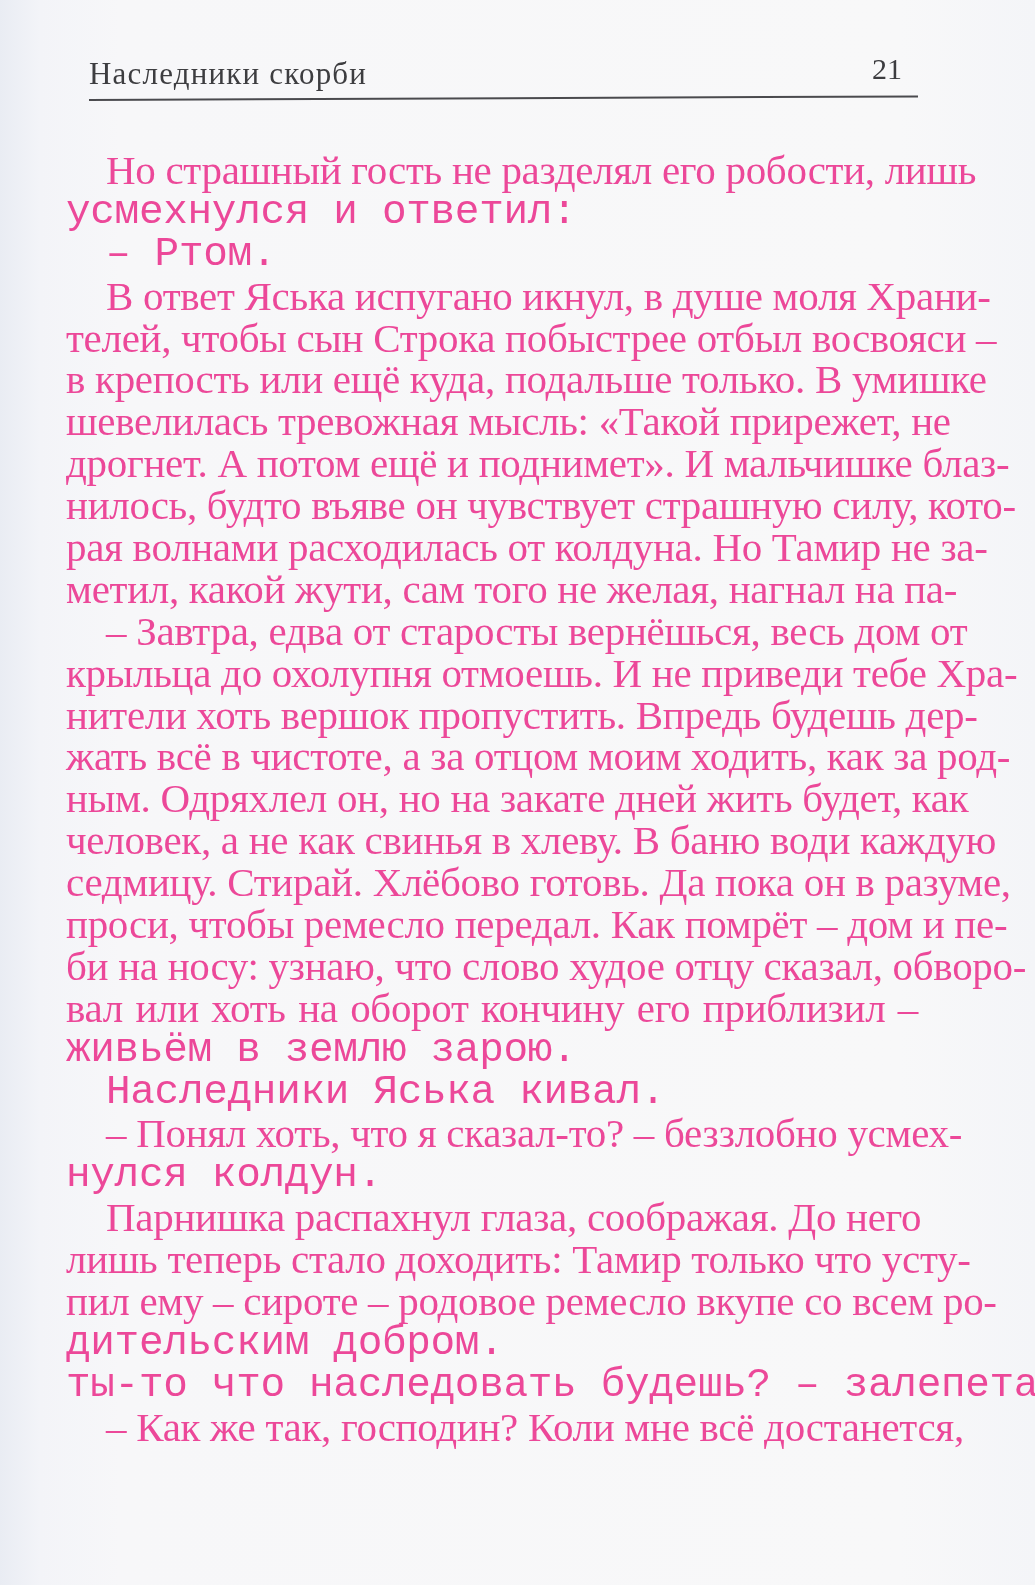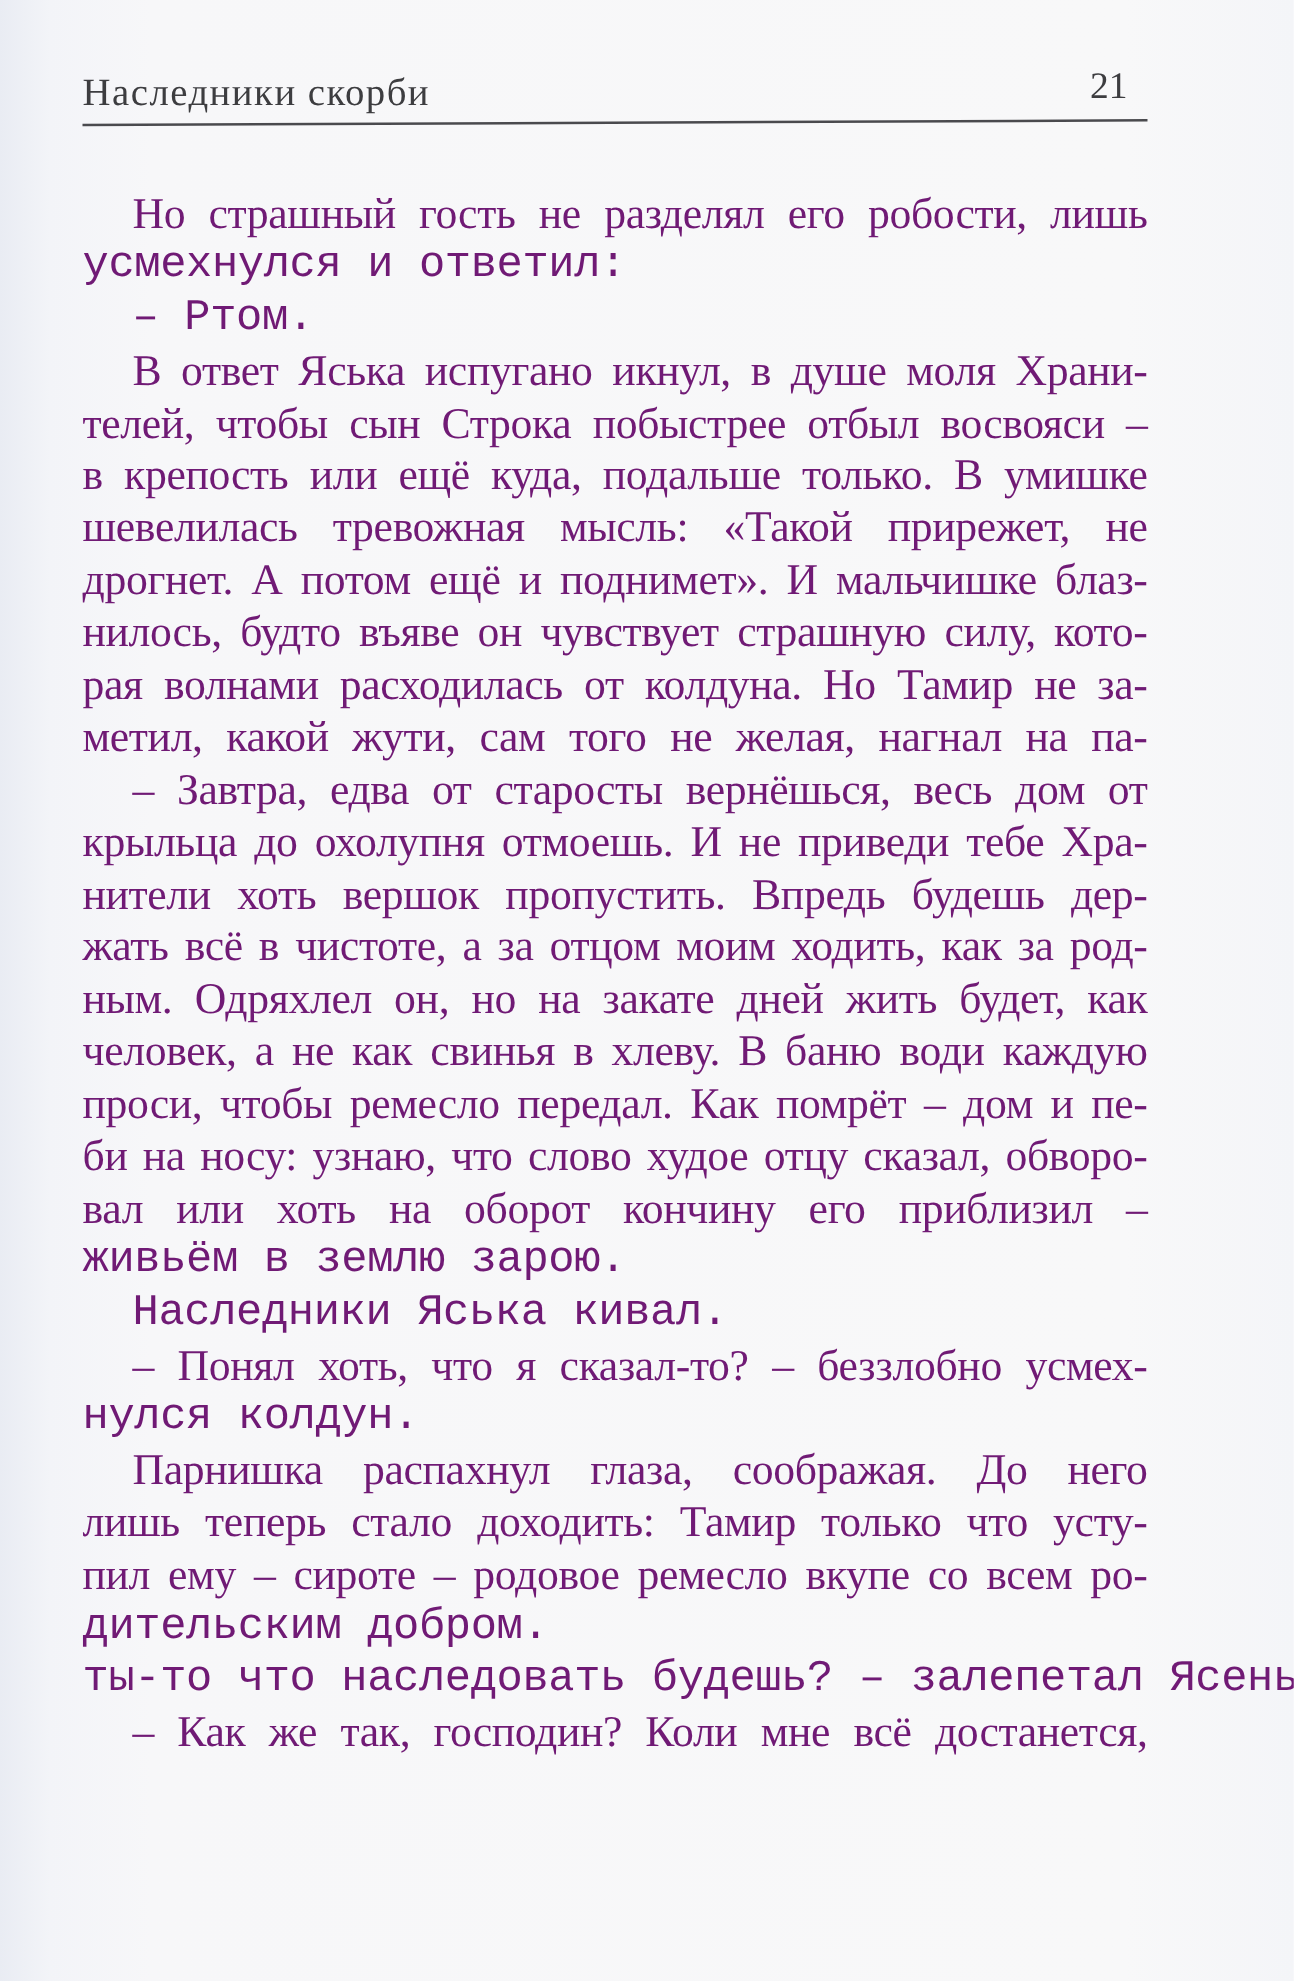--- a/index.html
+++ b/index.html
@@ -17,20 +17,21 @@
   }
   .page {
     position: absolute;
     left: 66px;
     top: 50px;
     width: 852px;
   }
   .running-head {
     position: relative;
     height: 52px;
+    margin-left: 23px;
   }
   .running-title {
     position: absolute;
     left: 0;
     top: 6px;
     font-size: 31px;
     letter-spacing: 1.2px;
     color: #3d3d40;
   }
   .page-number {
@@ -45,24 +46,24 @@
     left: 0;
     right: 0;
     top: 49px;
     height: 2px;
     background: #4a4a4e;
     transform: rotate(-0.25deg);
     transform-origin: left center;
   }
   .body-text {
     margin-top: 48px;
-    font-size: 35px;
+    font-size: 41px;
     line-height: 41.9px;
     text-align: justify;
-    color: #701a75;
+    color: #ec4899;
     letter-spacing: -0.3px;
   }
   .line {
     display: block;
     white-space: nowrap;
     text-align: justify;
     text-align-last: justify;
     height: 41.9px;
   }
   .line.indent {
@@ -94,20 +95,21 @@
     <span class="line">дрогнет. А потом ещё и поднимет». И мальчишке блаз-</span>
     <span class="line">нилось, будто въяве он чувствует страшную силу, кото-</span>
     <span class="line">рая волнами расходилась от колдуна. Но Тамир не за-</span>
     <span class="line">метил, какой жути, сам того не желая, нагнал на па-</span>
     <span class="line indent">– Завтра, едва от старосты вернёшься, весь дом от</span>
     <span class="line">крыльца до охолупня отмоешь. И не приведи тебе Хра-</span>
     <span class="line">нители хоть вершок пропустить. Впредь будешь дер-</span>
     <span class="line">жать всё в чистоте, а за отцом моим ходить, как за род-</span>
     <span class="line">ным. Одряхлел он, но на закате дней жить будет, как</span>
     <span class="line">человек, а не как свинья в хлеву. В баню води каждую</span>
+    <span class="line">седмицу. Стирай. Хлёбово готовь. Да пока он в разуме,</span>
     <span class="line">проси, чтобы ремесло передал. Как помрёт – дом и пе-</span>
     <span class="line">би на носу: узнаю, что слово худое отцу сказал, обворо-</span>
     <span class="line">вал или хоть на оборот кончину его приблизил –</span>
     <span class="line last">живьём в землю зарою.</span>
     <span class="line indent last">Наследники Яська кивал.</span>
     <span class="line indent">– Понял хоть, что я сказал-то? – беззлобно усмех-</span>
     <span class="line last">нулся колдун.</span>
     <span class="line indent">Парнишка распахнул глаза, соображая. До него</span>
     <span class="line">лишь теперь стало доходить: Тамир только что усту-</span>
     <span class="line">пил ему – сироте – родовое ремесло вкупе со всем ро-</span>

